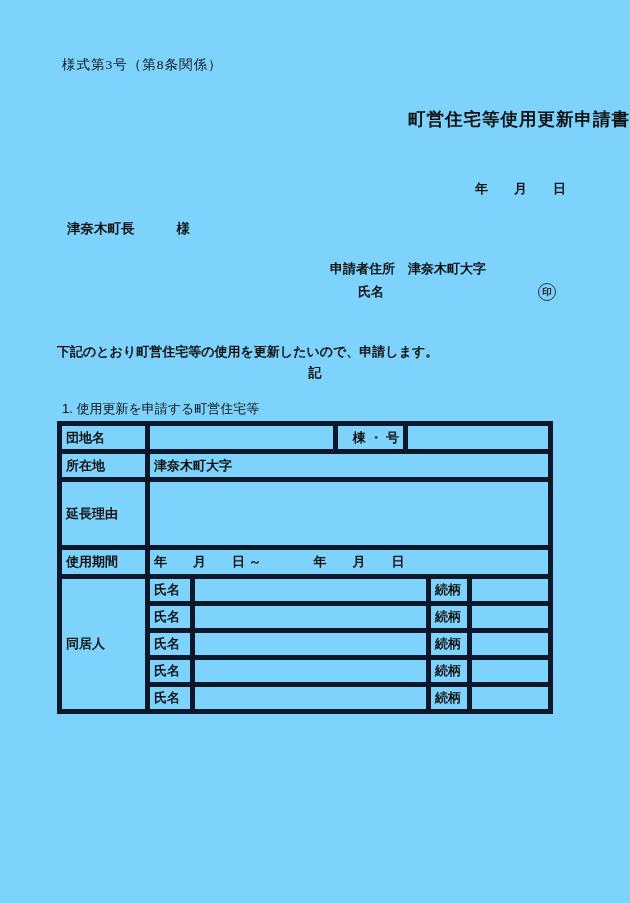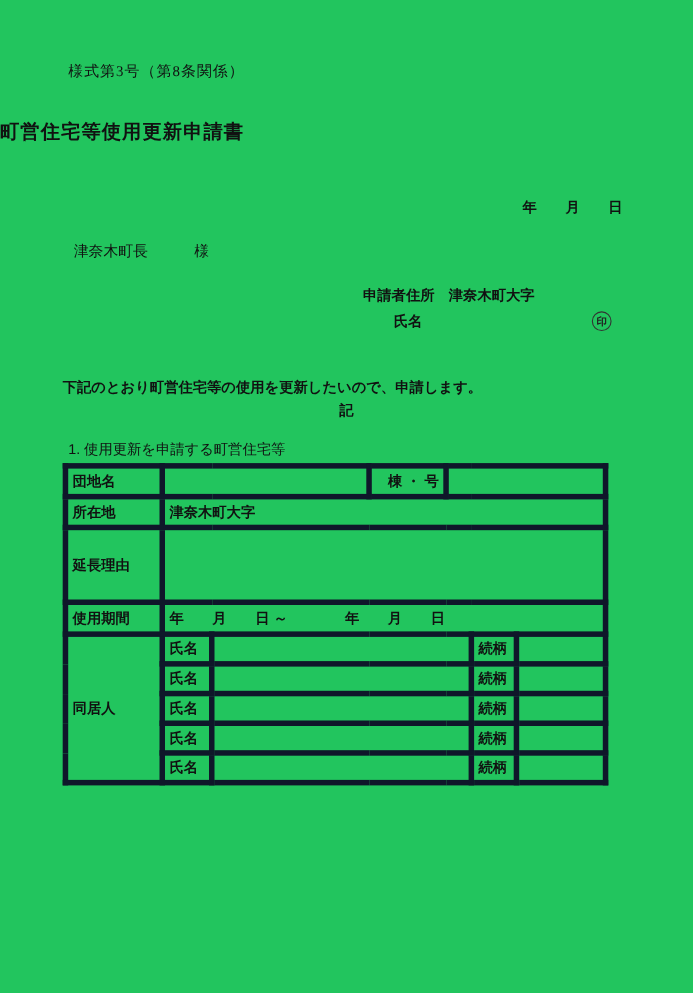--- a/index.html
+++ b/index.html
@@ -3,60 +3,61 @@
 <meta charset="utf-8">
 <style>
   * { margin: 0; padding: 0; box-sizing: border-box; }
   html, body { background: #e8e8e8; }
   body { font-family: "Liberation Sans", sans-serif; color: #111; }
 
   .page {
     position: relative;
     width: 630px;
     height: 903px;
-    background: #22c55e;
+    background: #7dd3fc;
     margin: 0 auto;
     overflow: hidden;
   }
 
   .form-number {
     position: absolute;
     left: 62px;
     top: 56px;
     font-family: "Liberation Serif", serif;
     font-weight: normal;
     font-size: 13.5px;
     letter-spacing: 1px;
   }
 
   .doc-title {
     position: absolute;
     left: 0;
     top: 107px;
     width: 100%;
-    text-align: left;
+    text-align: right;
     font-size: 17.5px;
     font-weight: bold;
     letter-spacing: 1px;
+    padding-left: 26px;
   }
 
   .date-line {
     position: absolute;
     top: 180px;
     right: 64px;
     font-size: 13px;
     font-weight: bold;
   }
 
   .addressee-line {
     position: absolute;
     left: 67px;
     top: 220px;
     font-size: 13.5px;
-    font-weight: normal;
+    font-weight: bold;
   }
   .addressee-line .honorific { margin-left: 42px; }
 
   .applicant-block {
     position: absolute;
     left: 330px;
     top: 260px;
     width: 226px;
     font-size: 13px;
     font-weight: bold;

